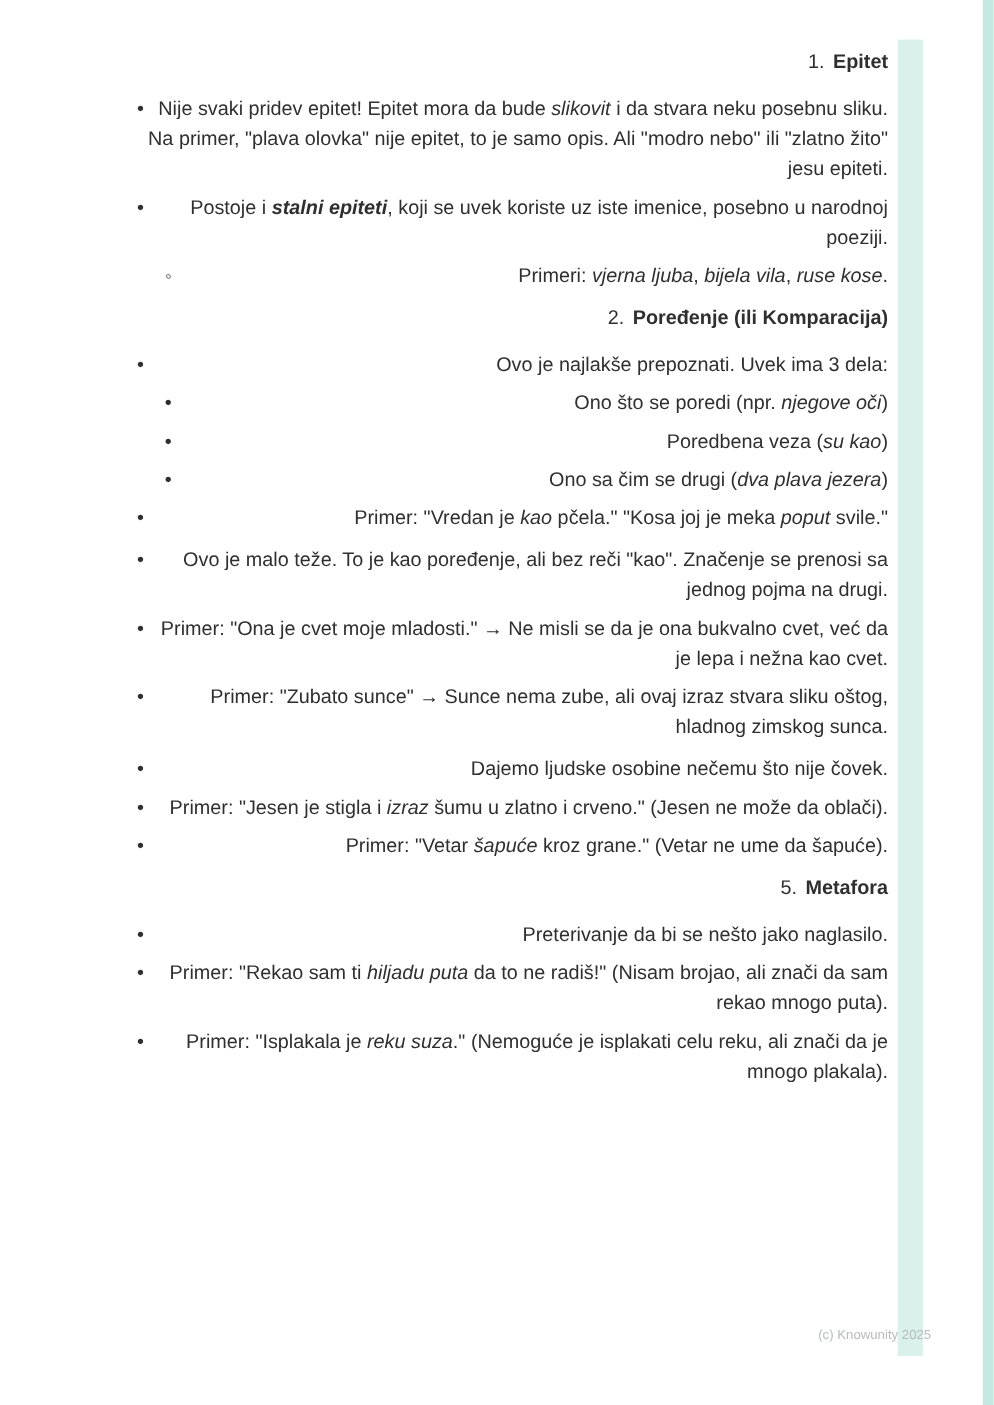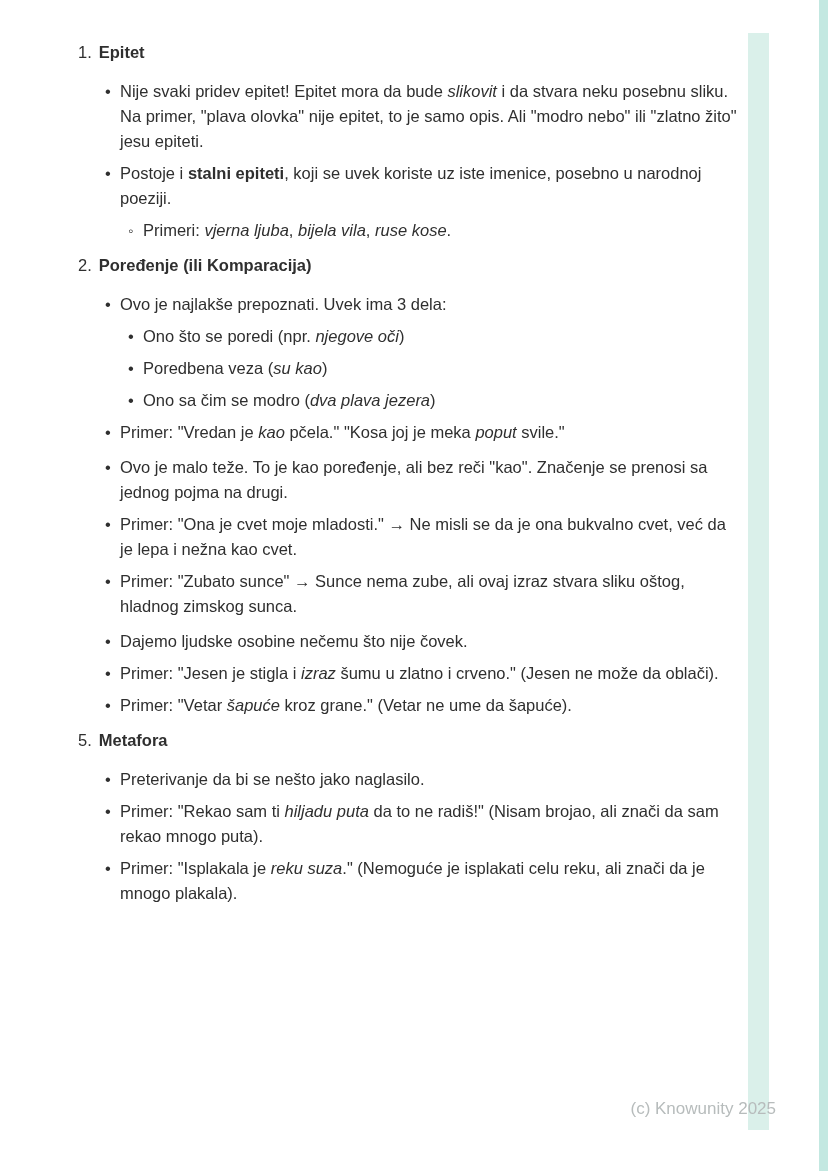--- a/index.html
+++ b/index.html
@@ -33,40 +33,41 @@
 
   .content {
     position: absolute;
     left: 78px;
     top: 40px;
     width: 662px;
     color: var(--text, #2f2f2f);
     font-size: 16.5px;
     line-height: 25px;
     z-index: 2;
+    text-align: right;
   }
   .section { margin-bottom: 10px; }
   .heading { margin-bottom: 14px; }
   .heading .num { margin-right: 7px; }
   .heading .title { font-weight: 700; }
 
   .item { display: flex; margin-bottom: 7px; }
   .item.lvl1 { padding-left: 27px; }
   .item.lvl2 { padding-left: 50px; }
   .marker { flex: none; width: 15px; }
   .marker.circle { font-size: 15px; }
   .txt { flex: 1; }
   .txt .italic { font-style: italic; }
-  .txt .bold { font-weight: 700; }
+  .txt .bold { font-weight: 700; font-style: italic; }
 
   .footer {
     position: absolute;
     right: 52px;
     bottom: 52px;
-    font-size: 17px;
+    font-size: 11px;
     color: var(--footer-text, #b7bcbc);
     z-index: 3;
   }
 </style>
 </head>
 <body>
 
 <div class="page">
   <div class="edge-stripe"></div>
   <div class="edge-bar"></div>
@@ -95,21 +96,21 @@
         <div class="item lvl2">
           <span class="marker disc">•</span>
           <span class="txt"><span>Ono što se poredi (npr. </span><span class="italic">njegove oči</span><span>)</span></span>
         </div>
         <div class="item lvl2">
           <span class="marker disc">•</span>
           <span class="txt"><span>Poredbena veza (</span><span class="italic">su kao</span><span>)</span></span>
         </div>
         <div class="item lvl2">
           <span class="marker disc">•</span>
-          <span class="txt"><span>Ono sa čim se modro (</span><span class="italic">dva plava jezera</span><span>)</span></span>
+          <span class="txt"><span>Ono sa čim se drugi (</span><span class="italic">dva plava jezera</span><span>)</span></span>
         </div>
         <div class="item lvl1">
           <span class="marker disc">•</span>
           <span class="txt"><span>Primer: "Vredan je </span><span class="italic">kao</span><span> pčela." "Kosa joj je meka </span><span class="italic">poput</span><span> svile."</span></span>
         </div>
       </section>
       <section class="section">
         <div class="item lvl1">
           <span class="marker disc">•</span>
           <span class="txt"><span>Ovo je malo teže. To je kao poređenje, ali bez reči "kao". Značenje se prenosi sa jednog pojma na drugi.</span></span>

